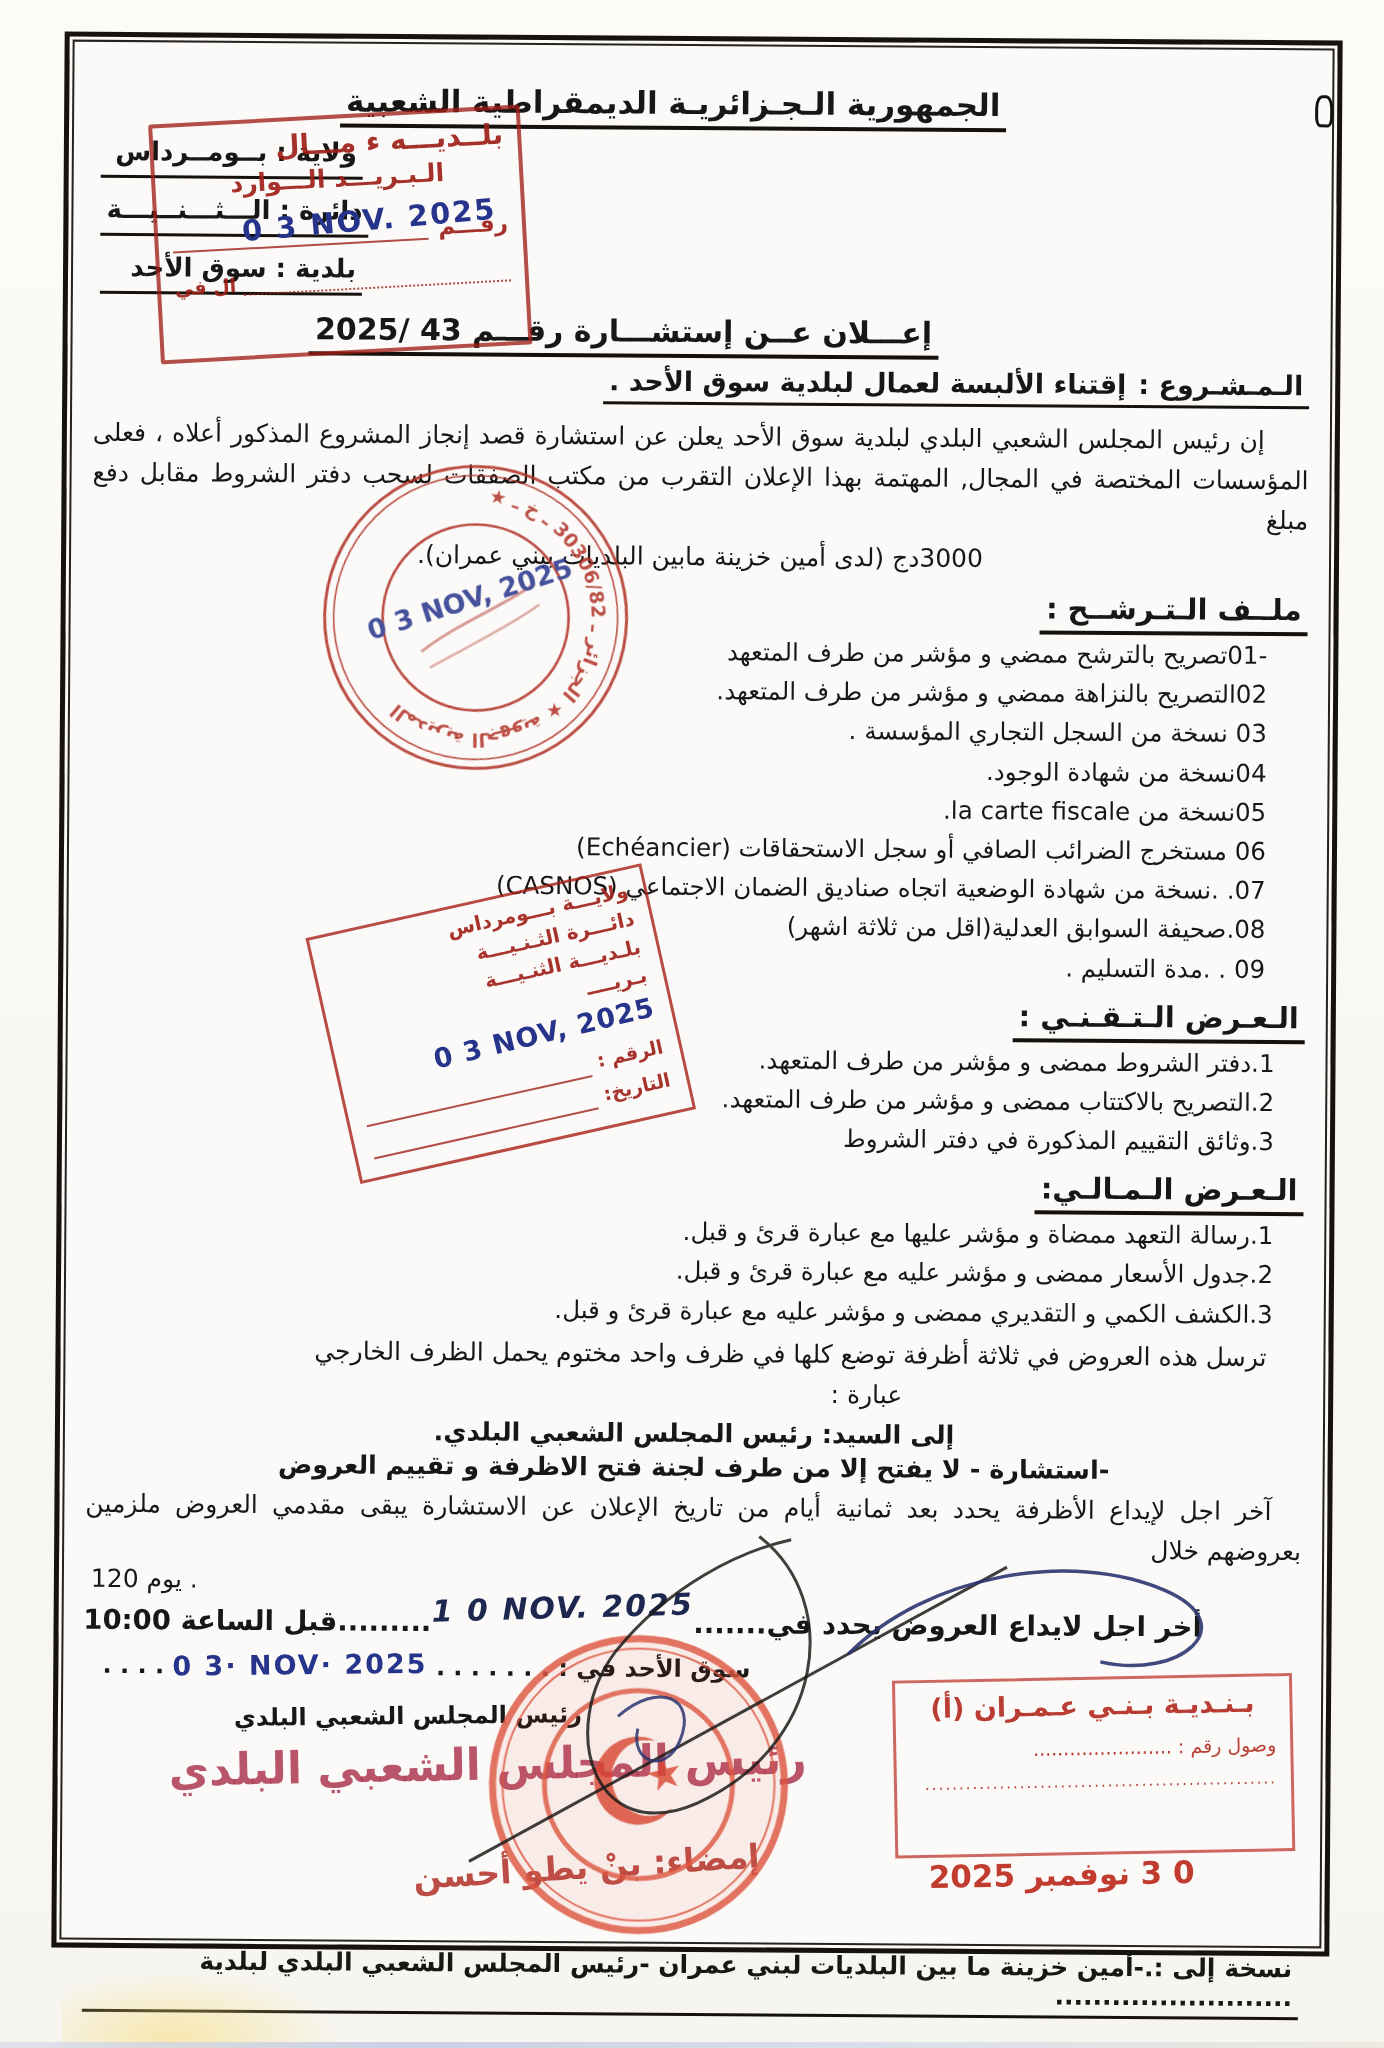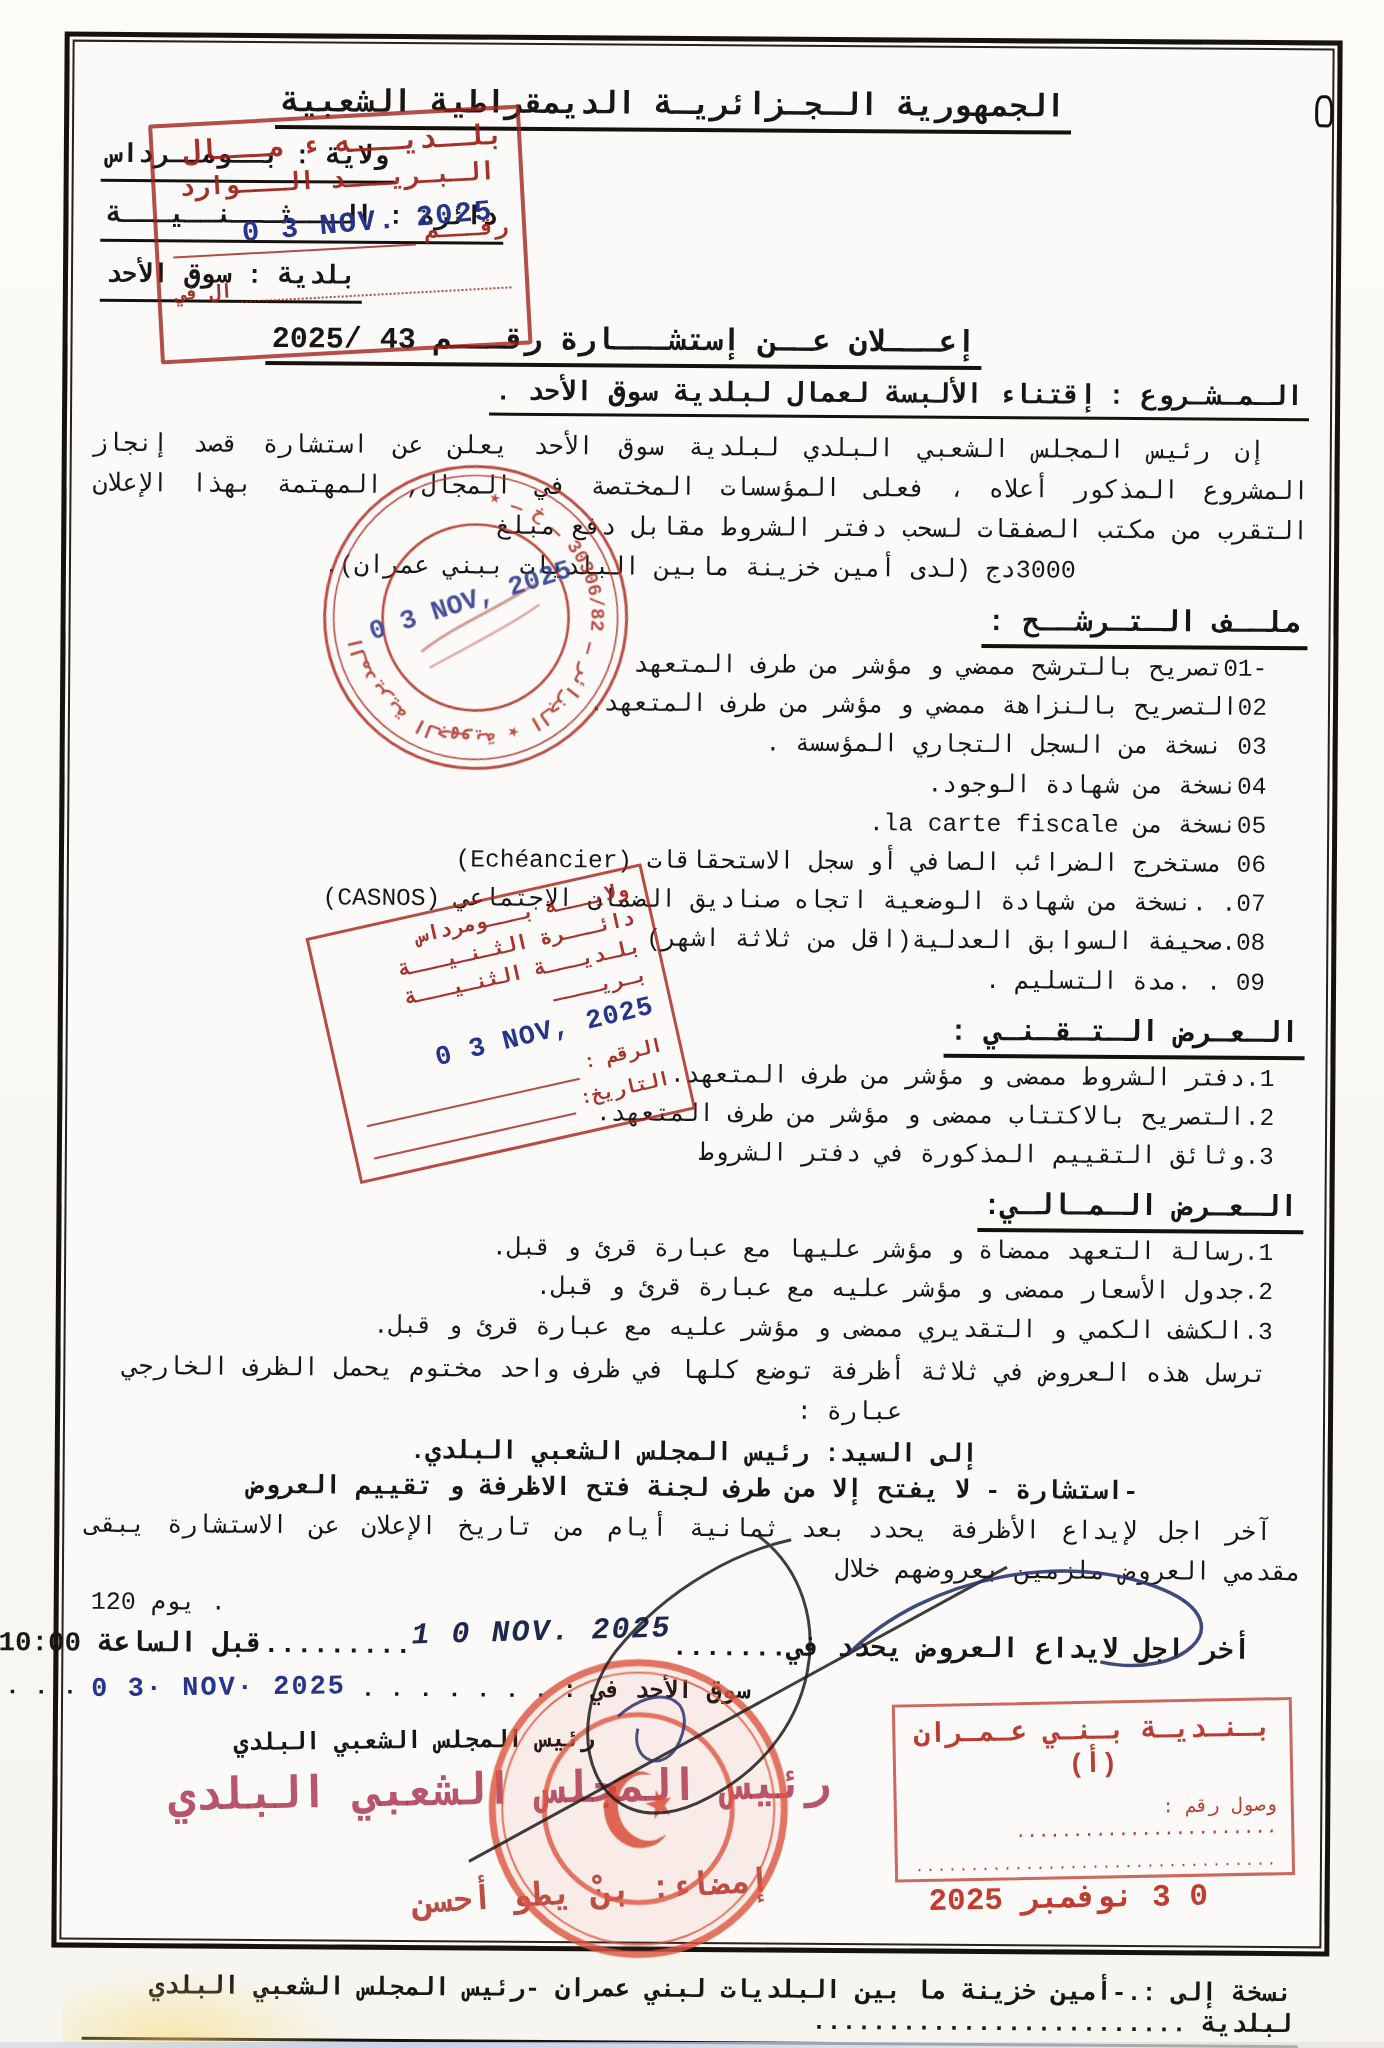--- a/index.html
+++ b/index.html
@@ -1,20 +1,20 @@
 <!DOCTYPE html>
 <html lang="ar"><head>
 <meta charset="utf-8">
 <style>
   html,body{margin:0;padding:0;}
   body{
     width:1384px;height:2048px;position:relative;overflow:hidden;
     background:#fdfdfc;font-family:"DejaVu Sans",sans-serif;color:#191715;
   }
-  .paper{position:absolute;inset:0;background:linear-gradient(180deg,#fcfbf8 0%,#f8f7f3 60%,#f6f5f0 100%);font-family:Liberation Mono, monospace;}
+  .paper{position:absolute;inset:0;background:linear-gradient(180deg,#fcfbf8 0%,#f8f7f3 60%,#f6f5f0 100%);}
   .bstrip{position:absolute;left:0;bottom:0;width:100%;height:6px;
     background:linear-gradient(90deg,#d9dce9,#bac5df 30%,#cdd6e9 60%,#e9e5da);opacity:.75;}
   .smudge{position:absolute;left:62px;bottom:0;width:280px;height:78px;
     background:radial-gradient(ellipse at 40% 85%,rgba(248,219,120,.55),rgba(248,219,120,0) 70%);}
   .frame{
     position:absolute;left:58px;top:36px;width:1278px;height:1916px;box-sizing:border-box;
     border:5px solid #15120f;
     box-shadow:inset 0 0 0 3px #fbfaf7, inset 0 0 0 5px #262220;
     background:#fbfaf8;transform:rotate(.4deg);
   }

